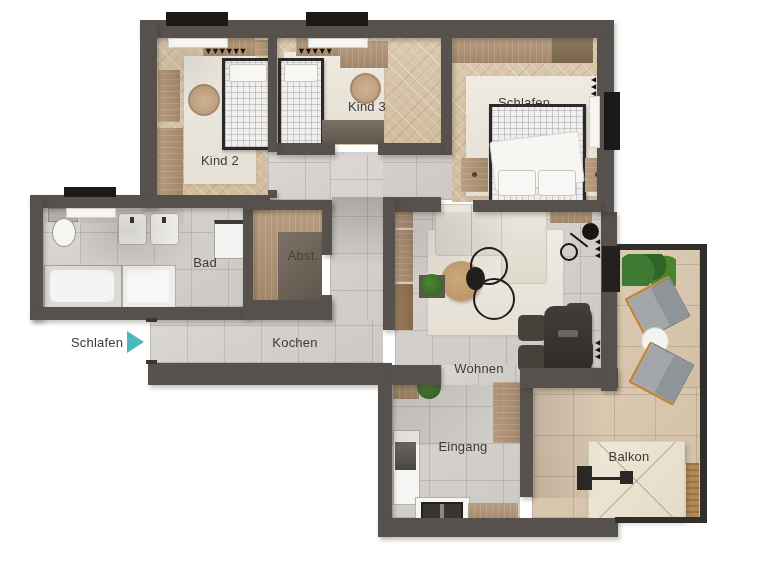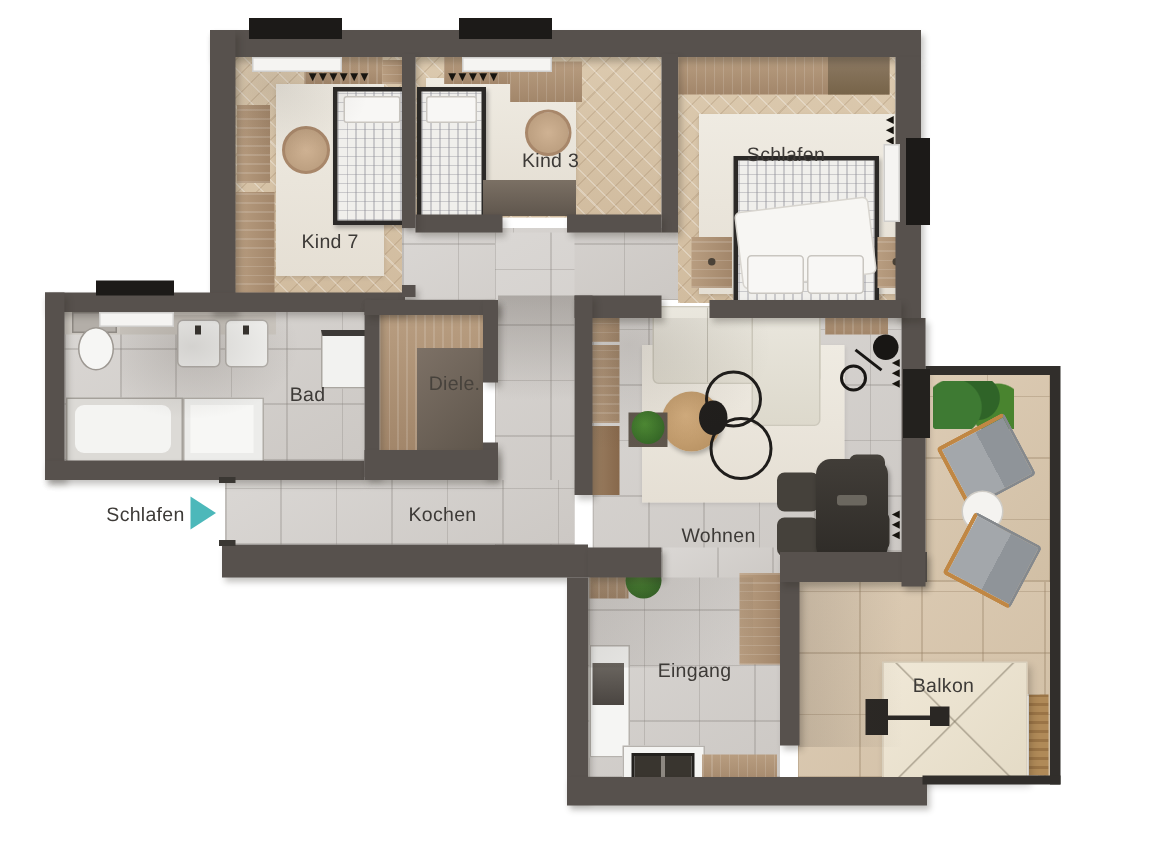--- a/index.html
+++ b/index.html
@@ -205,23 +205,23 @@
   <div class="a z45" style="left:589px;top:96px;width:9px;height:50px;background:#f5f4f2;border:1px solid #cfcecc"></div>
   <div class="a z45" style="left:602px;top:246px;width:18px;height:46px;background:#23211e"></div>
 
   <div class="a z40" style="left:617px;top:244px;width:84px;height:6px;background:#312e2b"></div>
   <div class="a z40" style="left:700px;top:244px;width:7px;height:279px;background:#312e2b"></div>
   <div class="a z40" style="left:615px;top:517px;width:92px;height:6px;background:#312e2b"></div>
 
   <div class="a label" style="left:57px;top:336px;width:80px">Schlafen</div>
   <div class="a z45" style="left:127px;top:331px;width:0;height:0;border-top:11px solid transparent;border-bottom:11px solid transparent;border-left:17px solid #4cb8ba"></div>
 
-  <div class="a label" style="left:180px;top:154px;width:80px">Kind 7</div>
+  <div class="a label" style="left:180px;top:154px;width:80px">Kind 2</div>
   <div class="a label" style="left:327px;top:100px;width:80px">Kind 3</div>
   <div class="a label" style="left:484px;top:96px;width:80px">Schlafen</div>
   <div class="a label" style="left:185px;top:256px;width:40px">Bad</div>
-  <div class="a label" style="left:281px;top:249px;width:44px;color:#47423c">Diele.</div>
+  <div class="a label" style="left:281px;top:249px;width:44px;color:#47423c">Abst.</div>
   <div class="a label" style="left:265px;top:336px;width:60px">Kochen</div>
-  <div class="a label" style="left:439px;top:350px;width:80px">Wohnen</div>
+  <div class="a label" style="left:439px;top:362px;width:80px">Wohnen</div>
   <div class="a label" style="left:423px;top:440px;width:80px">Eingang</div>
   <div class="a label" style="left:589px;top:450px;width:80px">Balkon</div>
 
 </div>
 
 </body></html>

